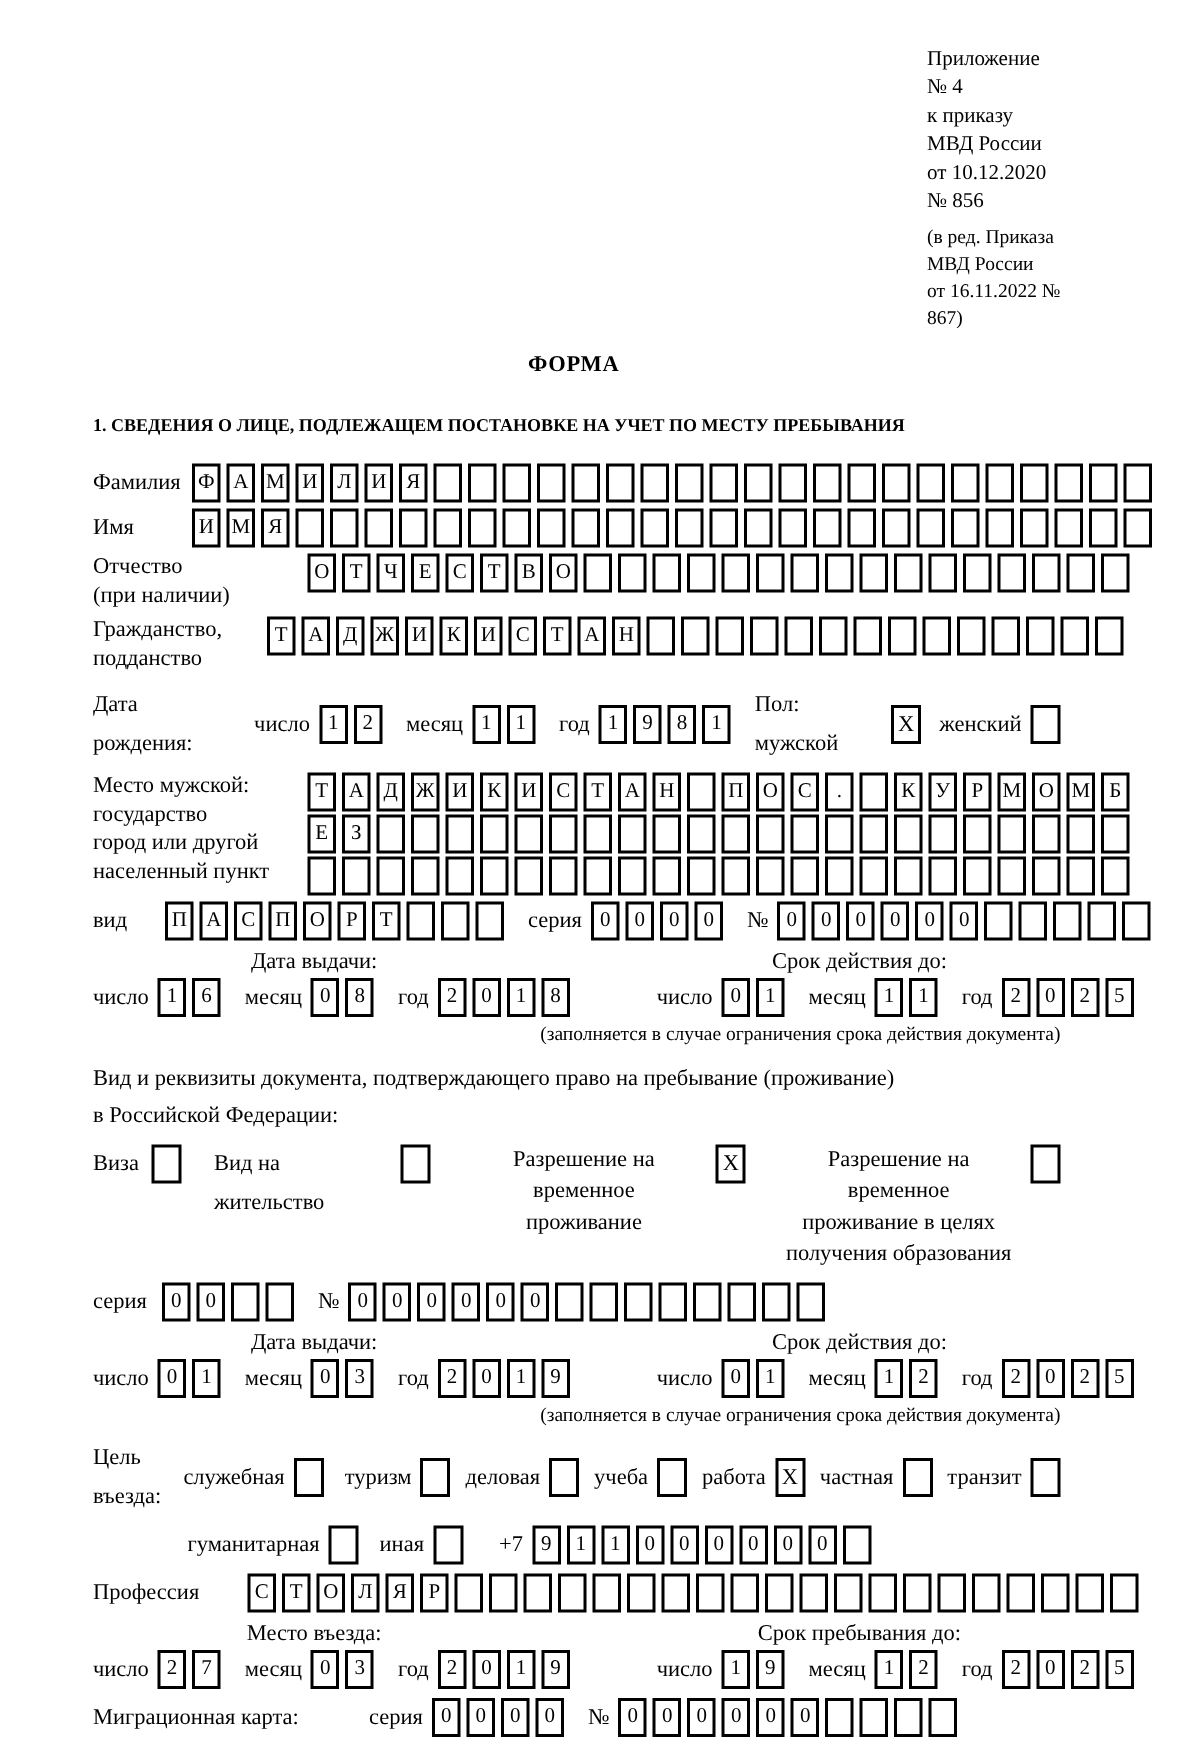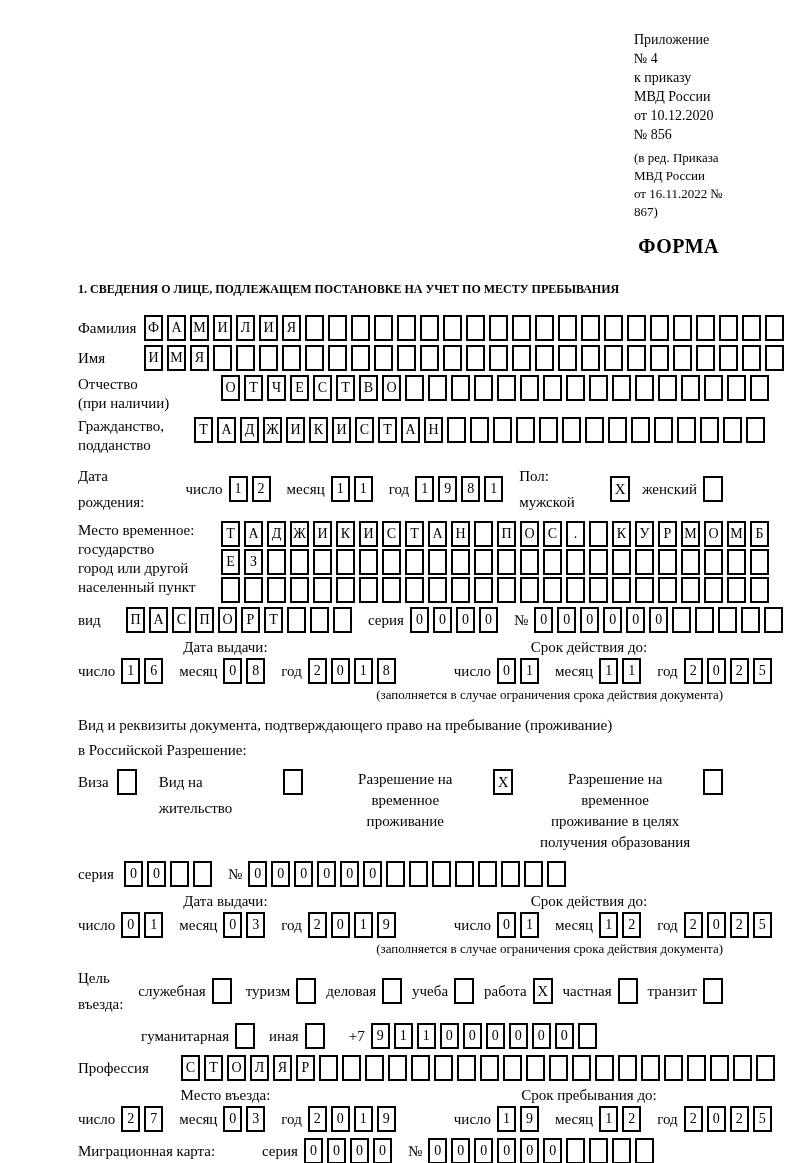--- a/index.html
+++ b/index.html
@@ -1,23 +1,23 @@
 <!DOCTYPE html>
 <html><head>
 <meta charset="utf-8">
 <style>
   html,body { margin:0; padding:0; background:#fff; }
   body { width:800px; height:1163px; overflow:hidden; color:#000;
          font-family:"Liberation Serif","DejaVu Serif",serif; font-size:15px; }
-  .page { box-sizing:border-box; width:735px; height:1163px; padding:30px 28px 0 62px;margin-left:16px; }
+  .page { box-sizing:border-box; width:735px; height:1163px; padding:30px 28px 0 62px; }
 
   
   .annex { margin-left:556px; font-size:14px; line-height:19px; }
   .annex-note { margin-top:5px; font-size:13px; line-height:18px; }
-  .form-word { text-align:right; font-weight:bold; font-size:20px; margin-top:14px; padding-right:4px; letter-spacing:.5px; }
+  .form-word { text-align:center; font-weight:bold; font-size:15px; margin-top:14px; padding-right:4px; letter-spacing:.5px; }
   .title { text-align:center; font-weight:bold; font-size:16px; line-height:24px; margin-top:16px; }
   .blank-line { display:inline-block; width:56px; border-bottom:2px solid #333; margin-left:12px; }
   .sec-heading { font-weight:bold; font-size:12px; margin-top:24px; }
 
   
   .row { display:flex; align-items:center; margin-top:4px; }
   .row.top { align-items:flex-start; }
   .cells { display:inline-flex; flex-wrap:nowrap; }
   .cell { box-sizing:border-box; flex:0 0 19px; width:19px; height:26px; border:2px solid #000;
           margin-right:4px; display:inline-flex; align-items:center; justify-content:center;
@@ -236,21 +236,21 @@
         <span class="cell">1</span>
       </span>
     <span class="dlbl">Пол: мужской</span>
     <span class="cbx">X</span>
     <span class="dlbl">женский</span>
     <span class="cbx"></span>
   </div>
 
   <div class="row top mt6">
     <span class="lbl2 w143">
-      <div>Место временное:</div>
+      <div>Место мужской:</div>
       <div>государство</div>
       <div>город или другой</div>
       <div>населенный пункт</div>
     </span>
     <span class="stack">
       <div class="row">
           <span class="cells">
             <span class="cell">Т</span>
             <span class="cell">А</span>
             <span class="cell">Д</span>
@@ -416,21 +416,21 @@
             <span class="cell">2</span>
             <span class="cell">5</span>
           </span>
       </span>
     </div>
     <div class="note">(заполняется в случае ограничения срока действия документа)</div>
   </div>
 
   <div class="intro">
     <div>Вид и реквизиты документа, подтверждающего право на пребывание (проживание)</div>
-    <div>в Российской Разрешение:</div>
+    <div>в Российской Федерации:</div>
   </div>
 
   <div class="optline">
     <span class="optblock">
       <span class="olbl" style="line-height:26px;">Виза</span>
       <span class="cbx"></span>
     </span>
     <span class="optblock gap22">
       <span class="olbl" style="line-height:26px;">Вид на жительство</span>
       <span class="cbx"></span>

